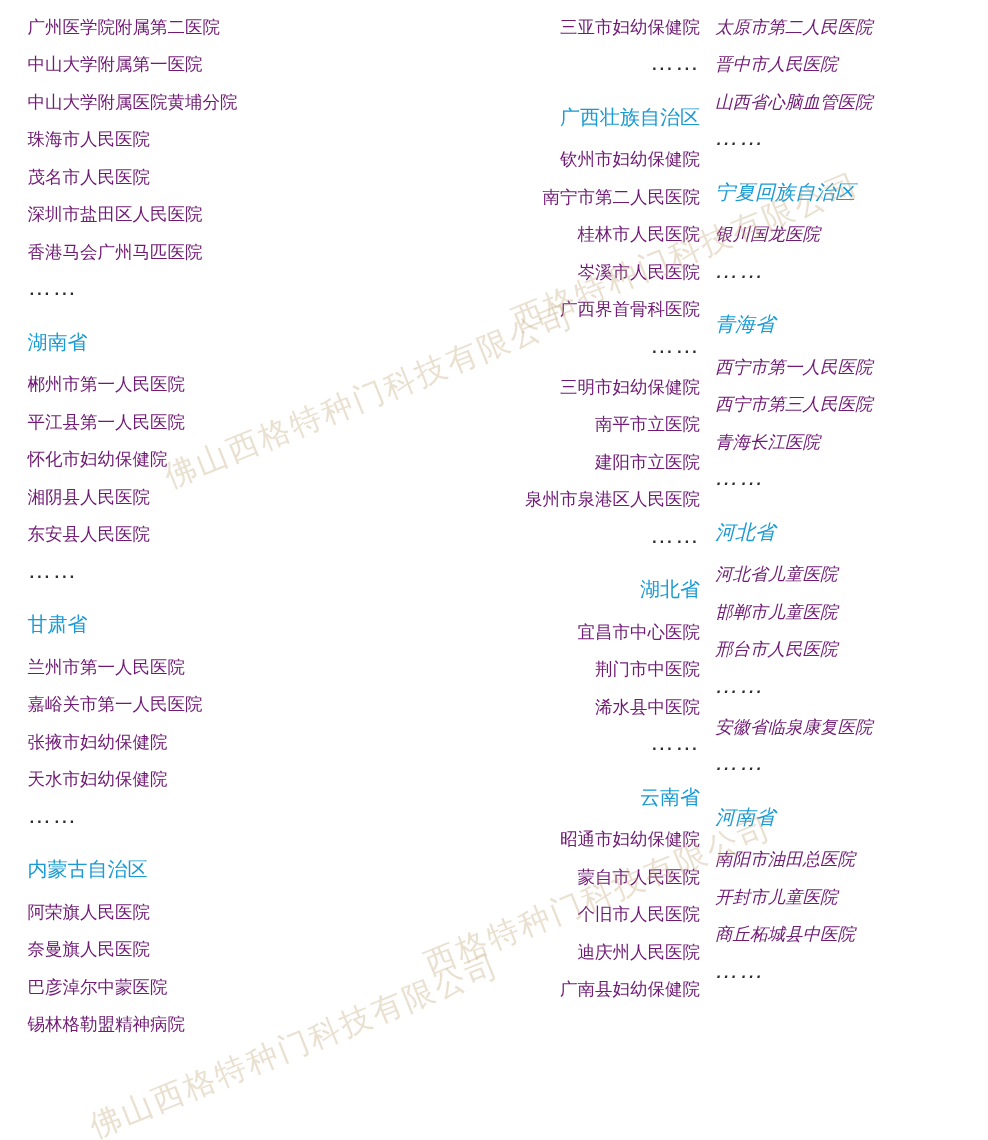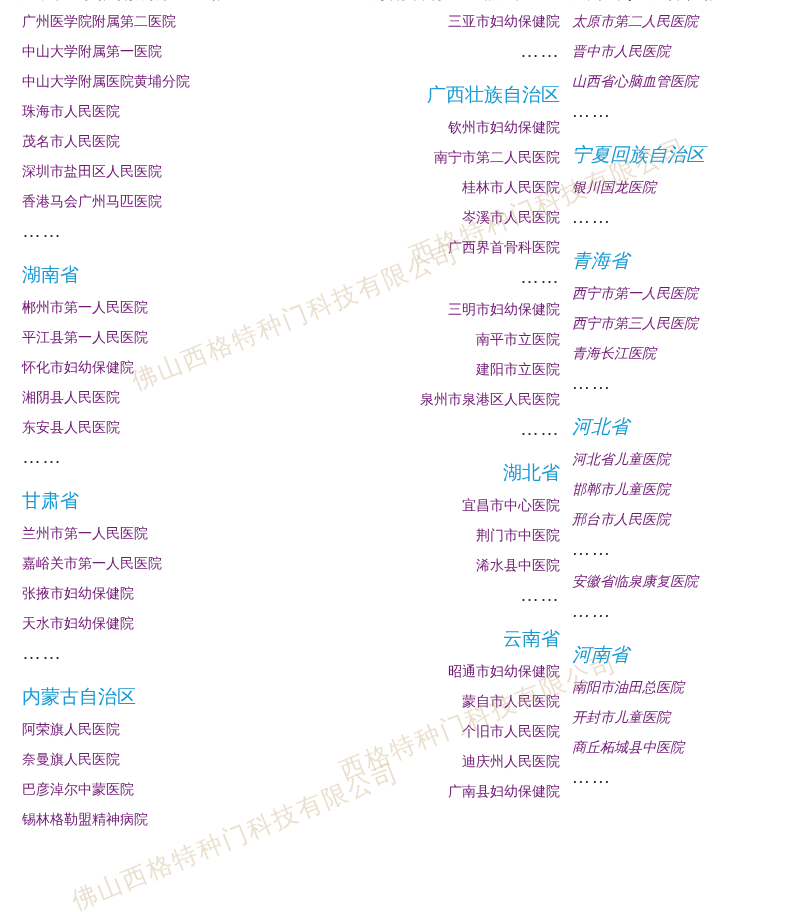--- a/index.html
+++ b/index.html
@@ -57,21 +57,21 @@
   }
   .col1 { width: 290px; padding-left: 22px; }
   .col2 { width: 270px; padding-left: 12px; text-align: right; }
   .col3 { width: 230px; padding-left: 12px; font-style: italic; }
 
   .group {
     margin-bottom: 2px;
   }
   .province {
     color: #189ad4;
-    font-size: 19px;
+    font-size: 16px;
     line-height: 30px;
     margin-top: 14px;
     margin-bottom: 2px;
     white-space: nowrap;
   }
   .hospital {
     color: #701a75;
     font-size: 14px;
     line-height: 30px;
     white-space: nowrap;

